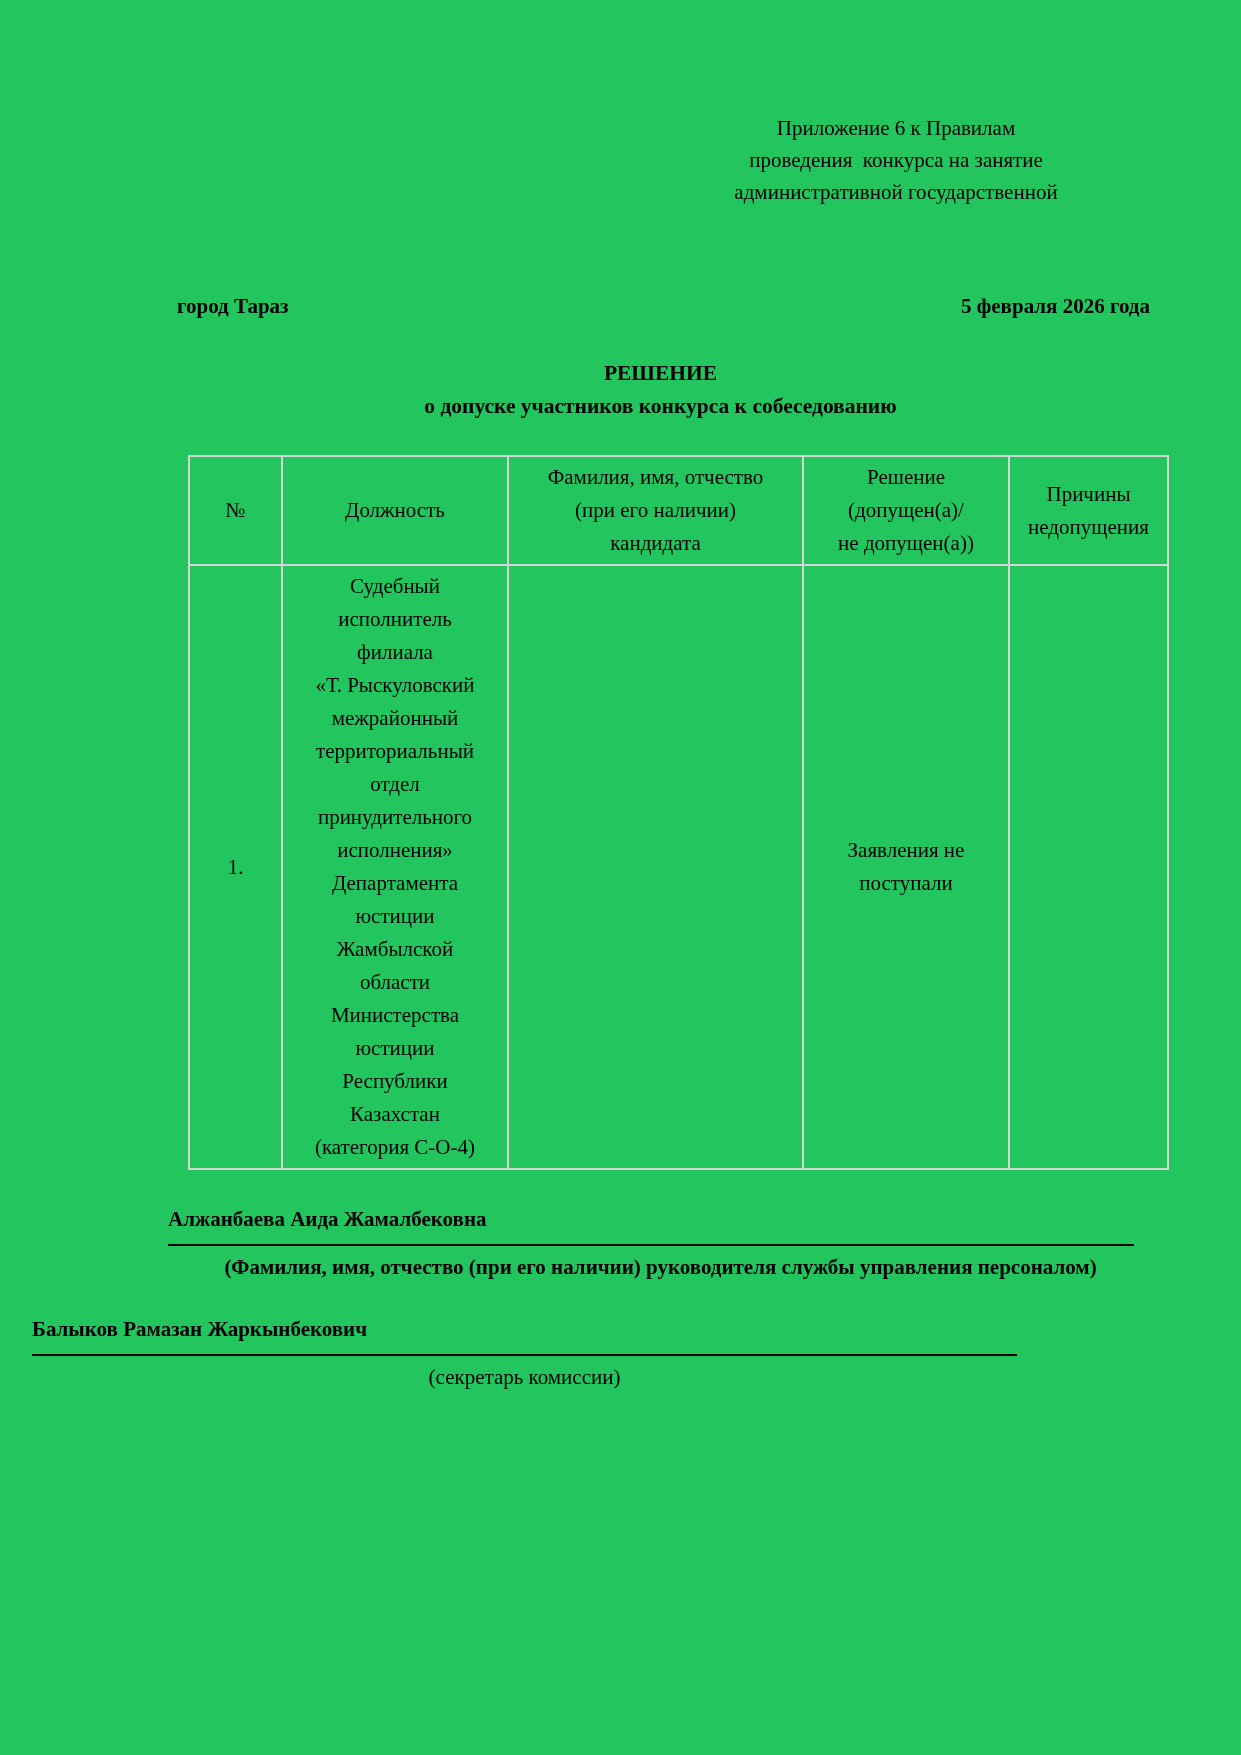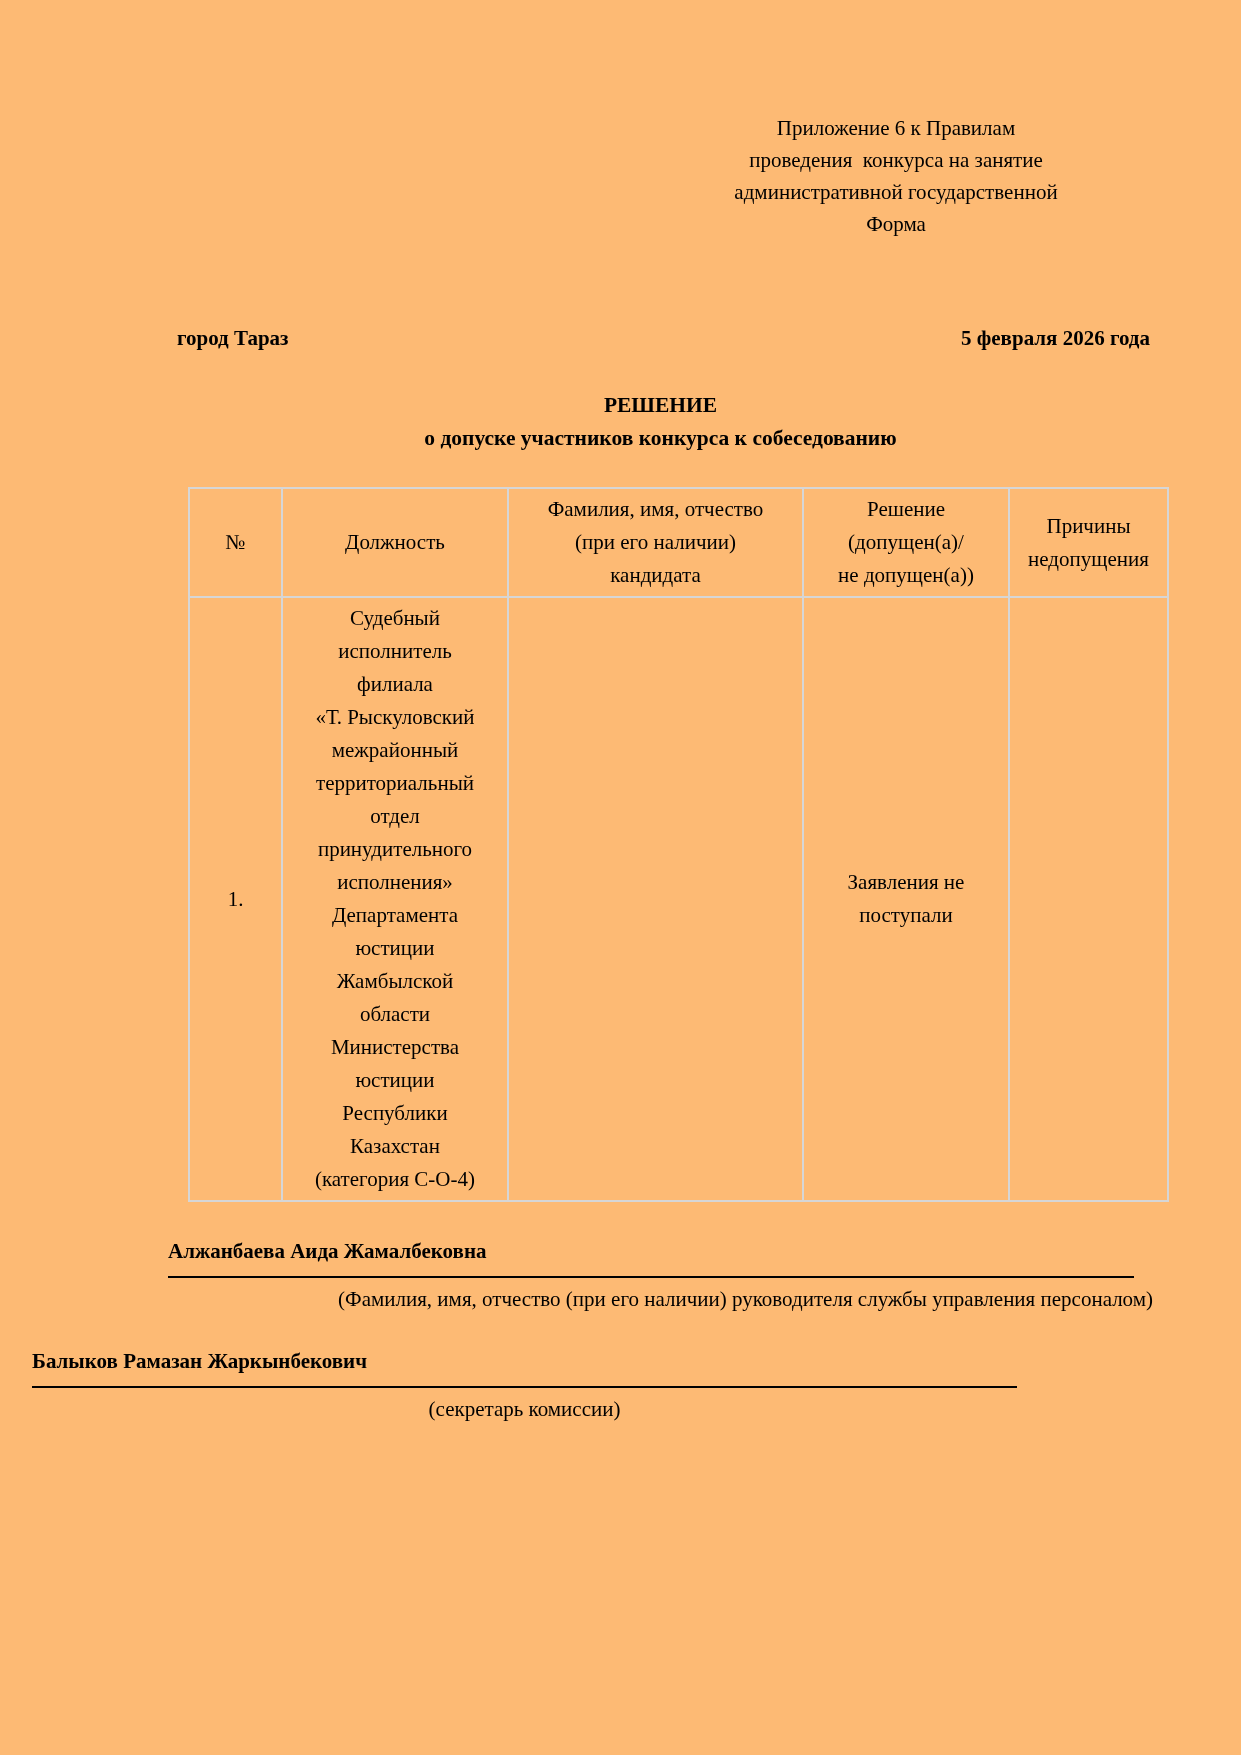--- a/index.html
+++ b/index.html
@@ -1,21 +1,21 @@
 <!DOCTYPE html>
 <html><head>
 <meta charset="utf-8">
 <style>
   * { margin: 0; padding: 0; box-sizing: border-box; }
   html, body { background: #ffffff; }
   .page {
     position: relative;
     width: 1241px;
     height: 1755px;
-    background: #fdba74;
+    background: #22c55e;
     color: #000000;
     font-family: "Liberation Serif", "DejaVu Serif", serif;
     font-size: 21px;
     overflow: hidden;
   }
   .appendix {
     padding-top: 112px;
     margin-left: 660px;
     width: 472px;
     text-align: center;
@@ -61,33 +61,32 @@
   .sig-block-2 { margin-top: 36px; margin-left: 32px; }
   .sig-line {
     border-bottom: 2.5px solid #000000;
     font-weight: bold;
     padding-bottom: 12px;
     line-height: 26px;
   }
   .sig-line-1 { width: 966px; }
   .sig-line-2 { width: 985px; }
   .sig-caption { margin-top: 8px; line-height: 26px; }
-  .sig-caption-left { text-align: right; width: 985px; }
+  .sig-caption-left { text-align: center; width: 985px; font-weight: bold; }
   .sig-caption-center { text-align: center; width: 985px; }
 </style>
 </head>
 <body>
 
 <div class="page">
 
   <div class="appendix">
     <div class="appendix-line">Приложение 6 к Правилам</div>
     <div class="appendix-line">проведения  конкурса на занятие</div>
     <div class="appendix-line">административной государственной</div>
-    <div class="appendix-line">Форма</div>
   </div>
 
   <div class="dateline">
     <span>город Тараз</span>
     <span>5 февраля 2026 года</span>
   </div>
 
   <div class="title-block">
     <div>РЕШЕНИЕ</div>
     <div>о допуске участников конкурса к собеседованию</div>

